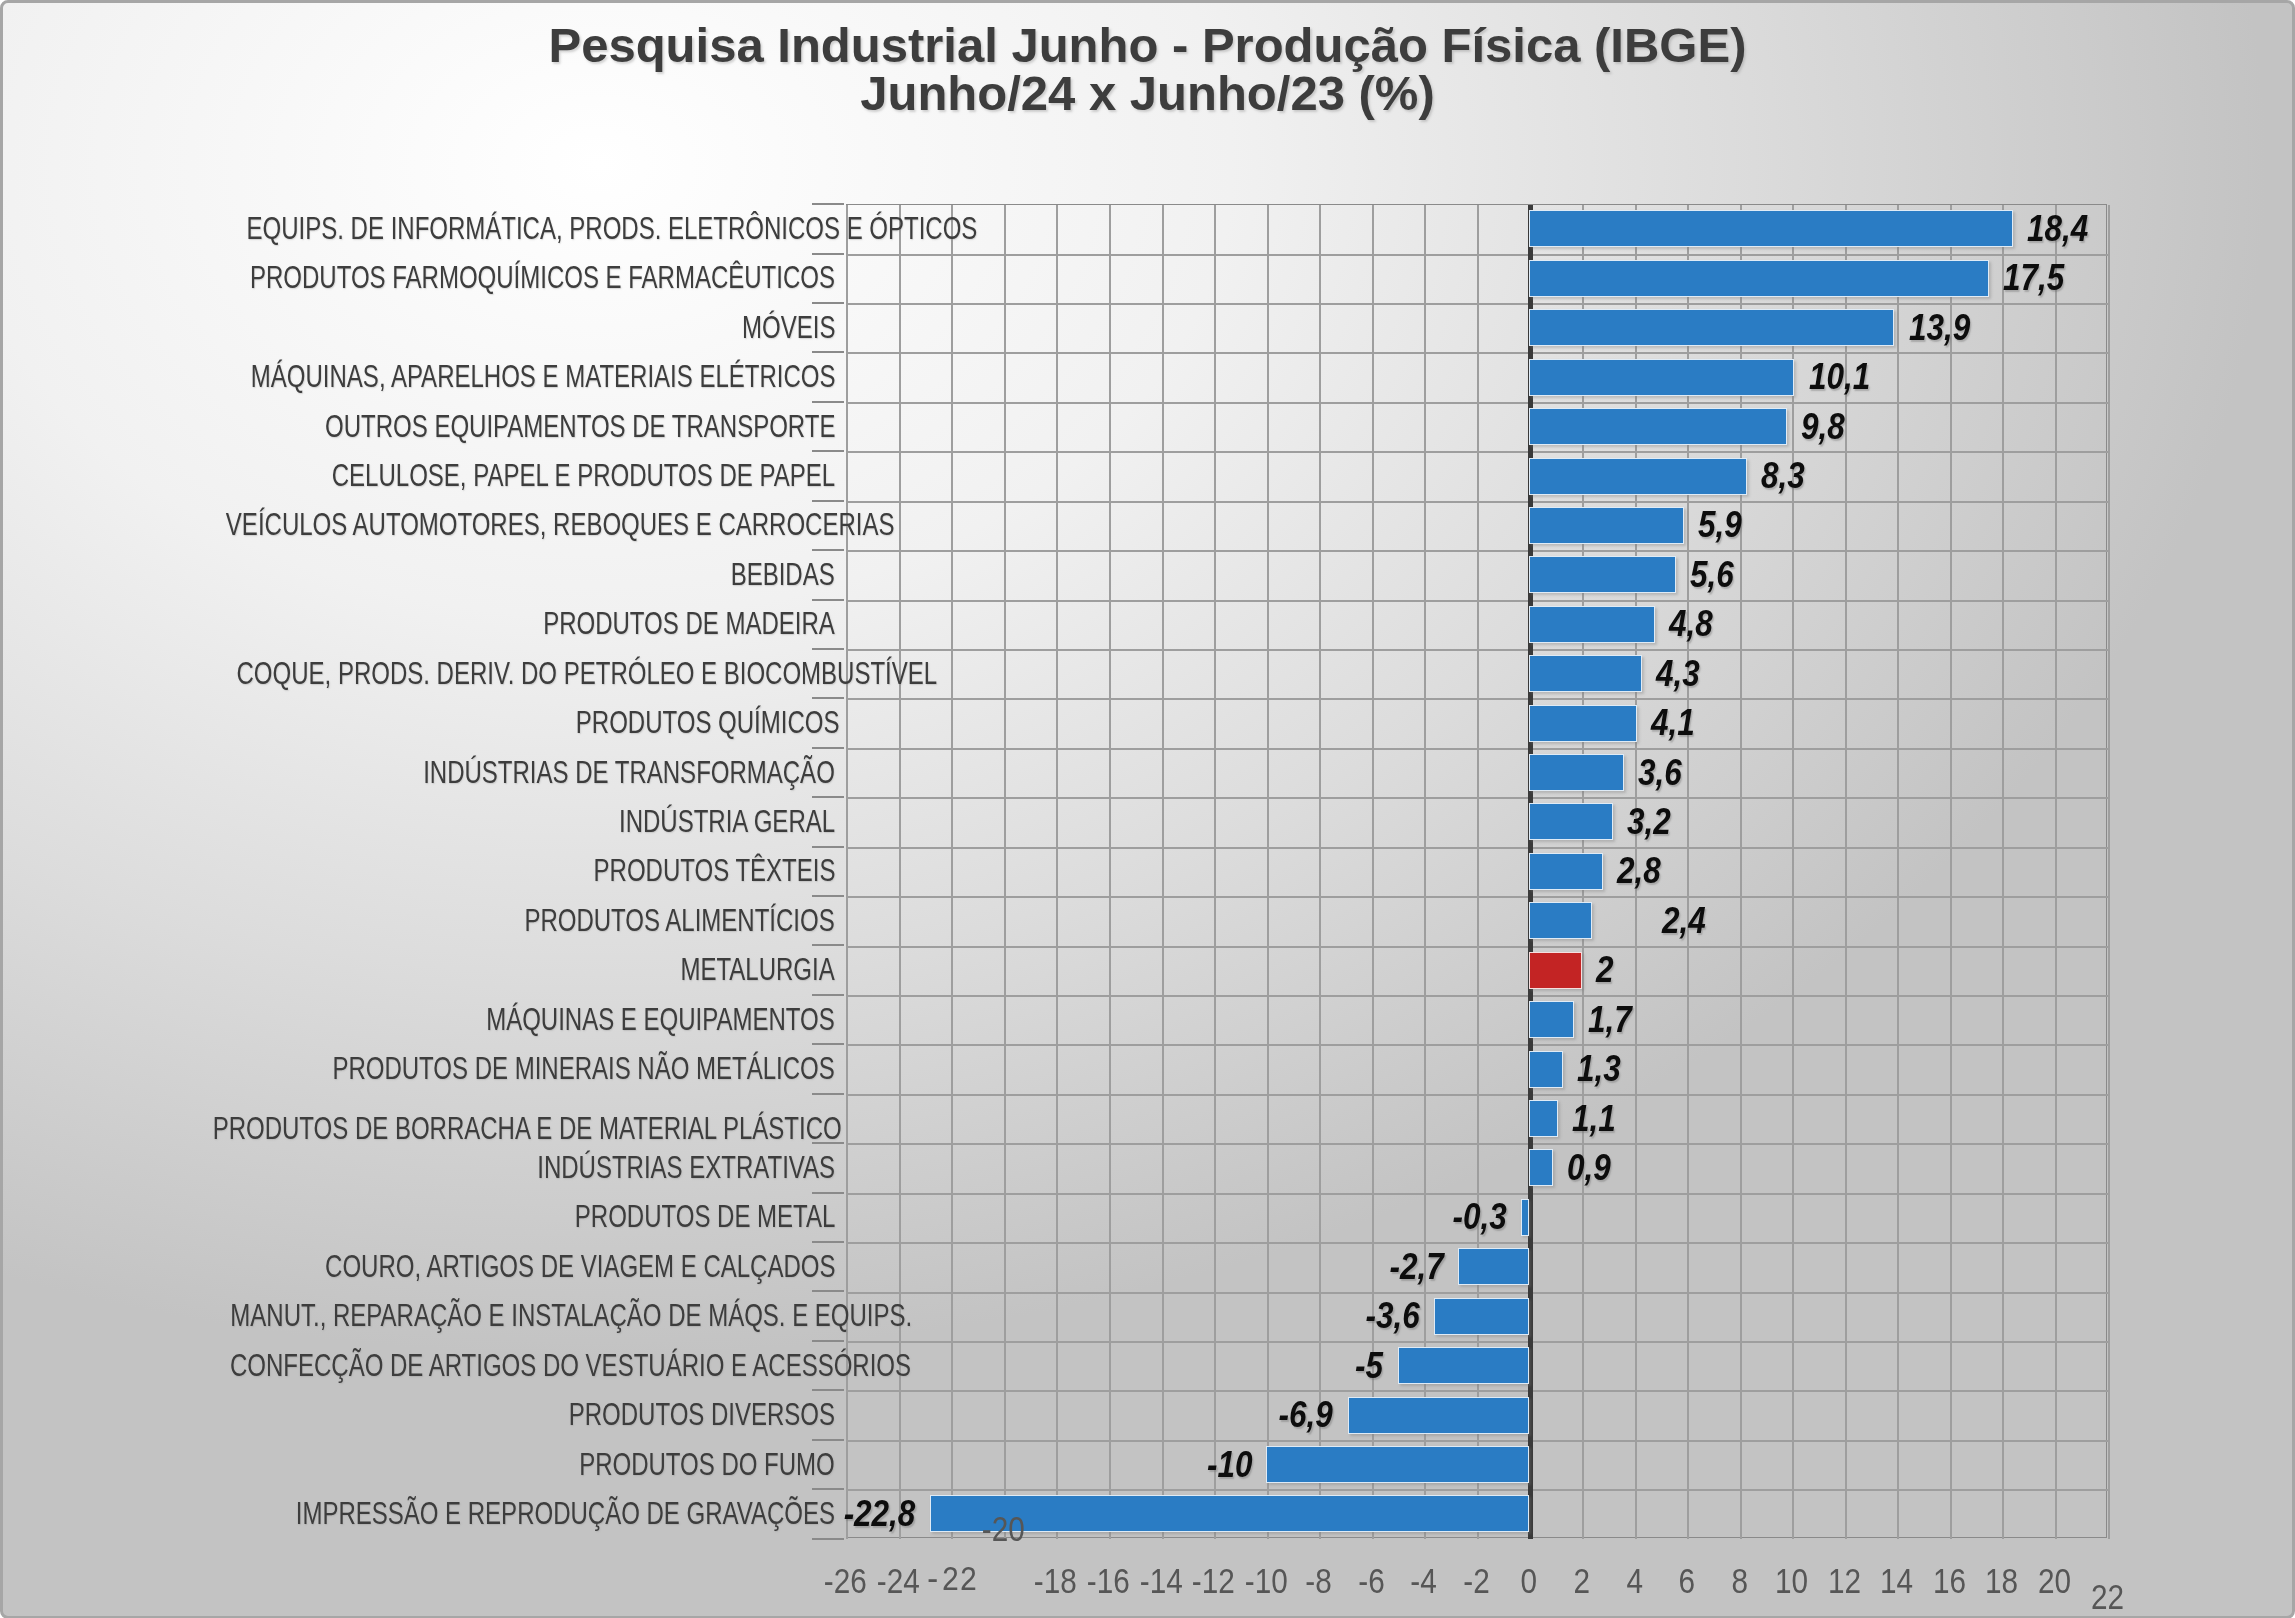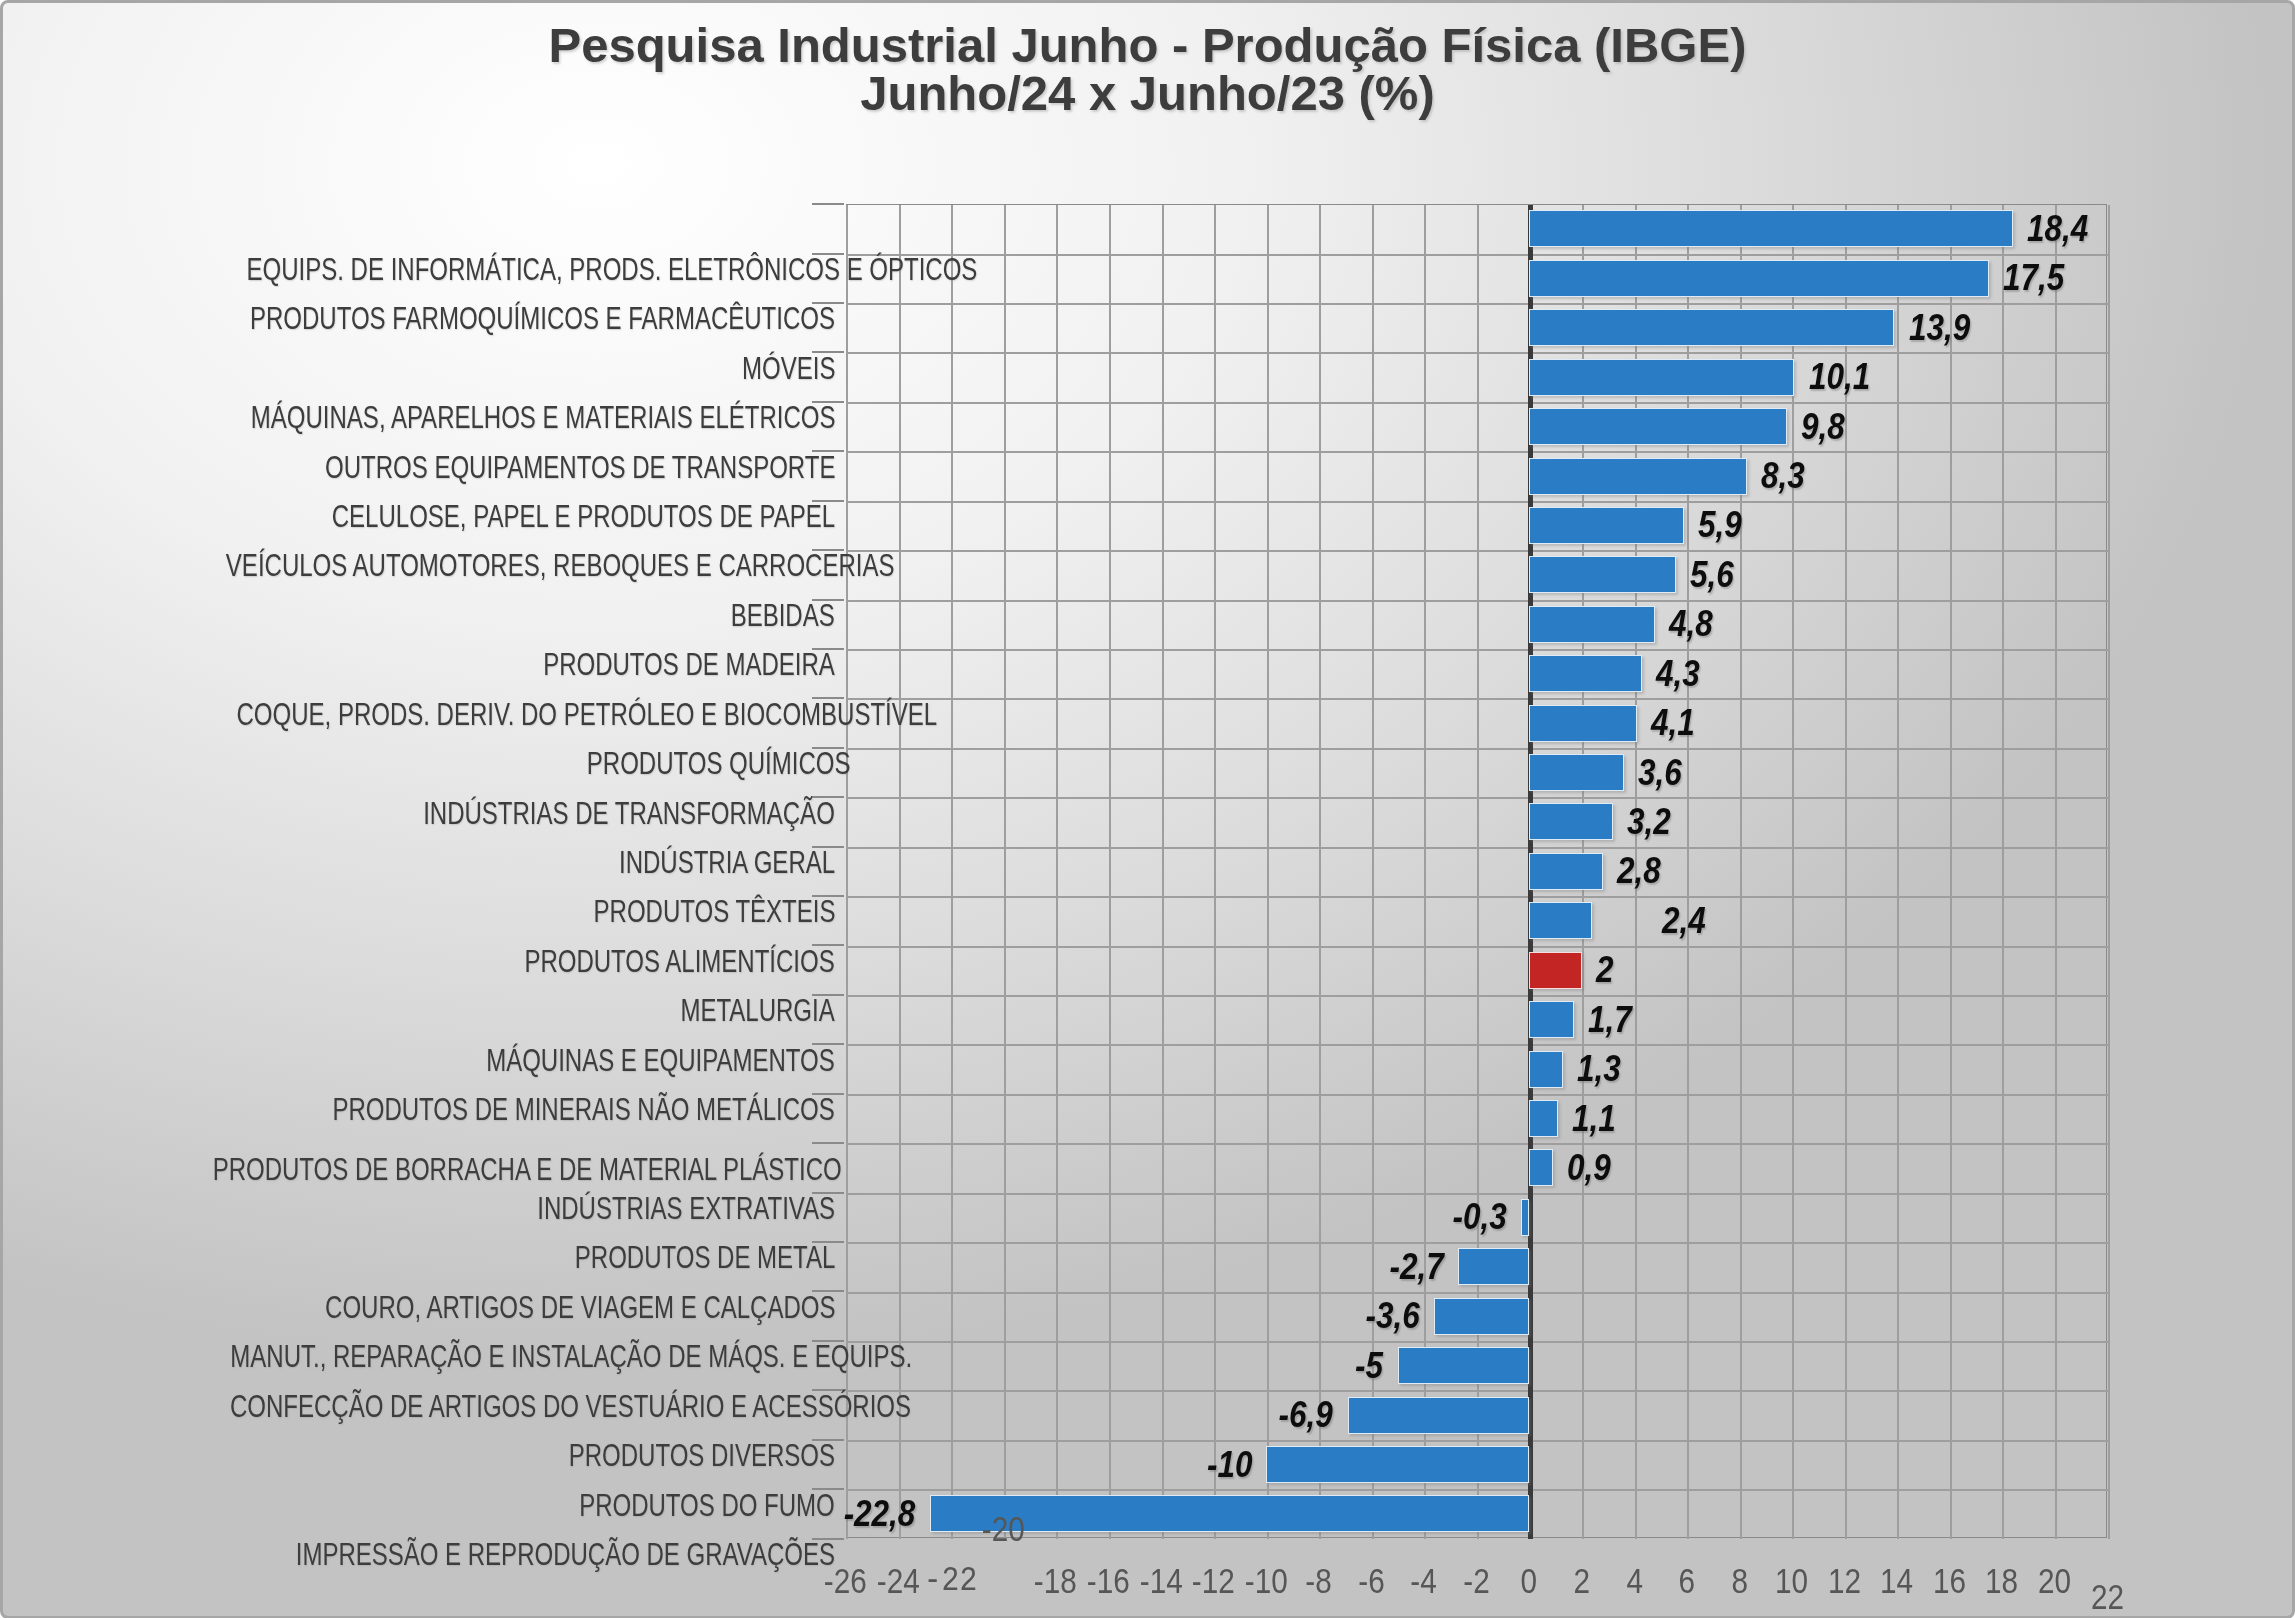--- a/index.html
+++ b/index.html
@@ -18,21 +18,21 @@
   }
   #plot{
     position:absolute;
     border:1.6px solid #8a8a8a;
   }
   .gl-v{position:absolute;top:0;width:1.6px;background:#9e9e9e;}
   .gl-h{position:absolute;left:0;height:1.6px;background:#9e9e9e;}
   #zero-line{position:absolute;width:4.8px;background:#3a3a3a;}
   .row-tick{position:absolute;height:1.6px;width:32px;background:#8a8a8a;}
   .bar{position:absolute;border:1.6px solid rgba(255,255,255,0.85);box-shadow:1.6px 1.6px 2.4px rgba(120,120,120,0.35);}
-  .cat-label{position:absolute;text-align:right;color:#3d3d3d;white-space:nowrap;overflow:visible;margin-top:41px;}
+  .cat-label{position:absolute;text-align:right;color:#3d3d3d;white-space:nowrap;overflow:visible;}
   .cat-label>span{display:inline-block;font-size:32px;transform:scaleX(0.75);transform-origin:right center;
     text-shadow:0.8px 0.8px 1.6px rgba(140,140,140,0.35);}
   .val-label{position:absolute;white-space:nowrap;color:#0d0d0d;font-weight:bold;font-style:italic;}
   .val-label>span{display:inline-block;font-size:37px;transform:scaleX(0.85);
     text-shadow:1.6px 1.6px 1.6px rgba(110,110,110,0.4);}
   .val-label.pos{text-align:left;}
   .val-label.pos>span{transform-origin:left center;}
   .val-label.neg{text-align:right;}
   .val-label.neg>span{transform-origin:right center;}
   .x-tick-label{position:absolute;text-align:center;color:#565656;}
@@ -151,21 +151,21 @@
       <div class="val-label pos" style="top: 497px; height: 49px; line-height: 49px; left: 1695px; width: 254px;"><span>5,9</span></div>
       <div class="cat-label" style="left: 0px; top: 547px; width: 832px; height: 49px; line-height: 49px;"><span>BEBIDAS</span></div>
       <div class="bar" style="top: 553px; height: 37px; width: 147px; left: 1526px; background: rgb(42, 124, 196);"></div>
       <div class="val-label pos" style="top: 547px; height: 49px; line-height: 49px; left: 1687px; width: 254px;"><span>5,6</span></div>
       <div class="cat-label" style="left: 0px; top: 596px; width: 832px; height: 49px; line-height: 49px;"><span>PRODUTOS DE MADEIRA</span></div>
       <div class="bar" style="top: 603px; height: 37px; width: 126px; left: 1526px; background: rgb(42, 124, 196);"></div>
       <div class="val-label pos" style="top: 596px; height: 49px; line-height: 49px; left: 1666px; width: 254px;"><span>4,8</span></div>
       <div class="cat-label" style="left: 0px; top: 646px; width: 832px; height: 49px; line-height: 49px;"><span>COQUE, PRODS. DERIV. DO PETRÓLEO E BIOCOMBUSTÍVEL</span></div>
       <div class="bar" style="top: 652px; height: 37px; width: 113px; left: 1526px; background: rgb(42, 124, 196);"></div>
       <div class="val-label pos" style="top: 646px; height: 49px; line-height: 49px; left: 1653px; width: 254px;"><span>4,3</span></div>
-      <div class="cat-label" style="left: 15px; top: 695px; width: 832px; height: 49px; line-height: 49px;"><span>PRODUTOS QUÍMICOS</span></div>
+      <div class="cat-label" style="left: 4px; top: 695px; width: 832px; height: 49px; line-height: 49px;"><span>PRODUTOS QUÍMICOS</span></div>
       <div class="bar" style="top: 702px; height: 37px; width: 108px; left: 1526px; background: rgb(42, 124, 196);"></div>
       <div class="val-label pos" style="top: 695px; height: 49px; line-height: 49px; left: 1648px; width: 254px;"><span>4,1</span></div>
       <div class="cat-label" style="left: 0px; top: 745px; width: 832px; height: 49px; line-height: 49px;"><span>INDÚSTRIAS DE TRANSFORMAÇÃO</span></div>
       <div class="bar" style="top: 751px; height: 37px; width: 95px; left: 1526px; background: rgb(42, 124, 196);"></div>
       <div class="val-label pos" style="top: 745px; height: 49px; line-height: 49px; left: 1635px; width: 254px;"><span>3,6</span></div>
       <div class="cat-label" style="left: 0px; top: 794px; width: 832px; height: 49px; line-height: 49px;"><span>INDÚSTRIA GERAL</span></div>
       <div class="bar" style="top: 800px; height: 37px; width: 84px; left: 1526px; background: rgb(42, 124, 196);"></div>
       <div class="val-label pos" style="top: 794px; height: 49px; line-height: 49px; left: 1624px; width: 254px;"><span>3,2</span></div>
       <div class="cat-label" style="left: 0px; top: 843px; width: 832px; height: 49px; line-height: 49px;"><span>PRODUTOS TÊXTEIS</span></div>
       <div class="bar" style="top: 850px; height: 37px; width: 74px; left: 1526px; background: rgb(42, 124, 196);"></div>

